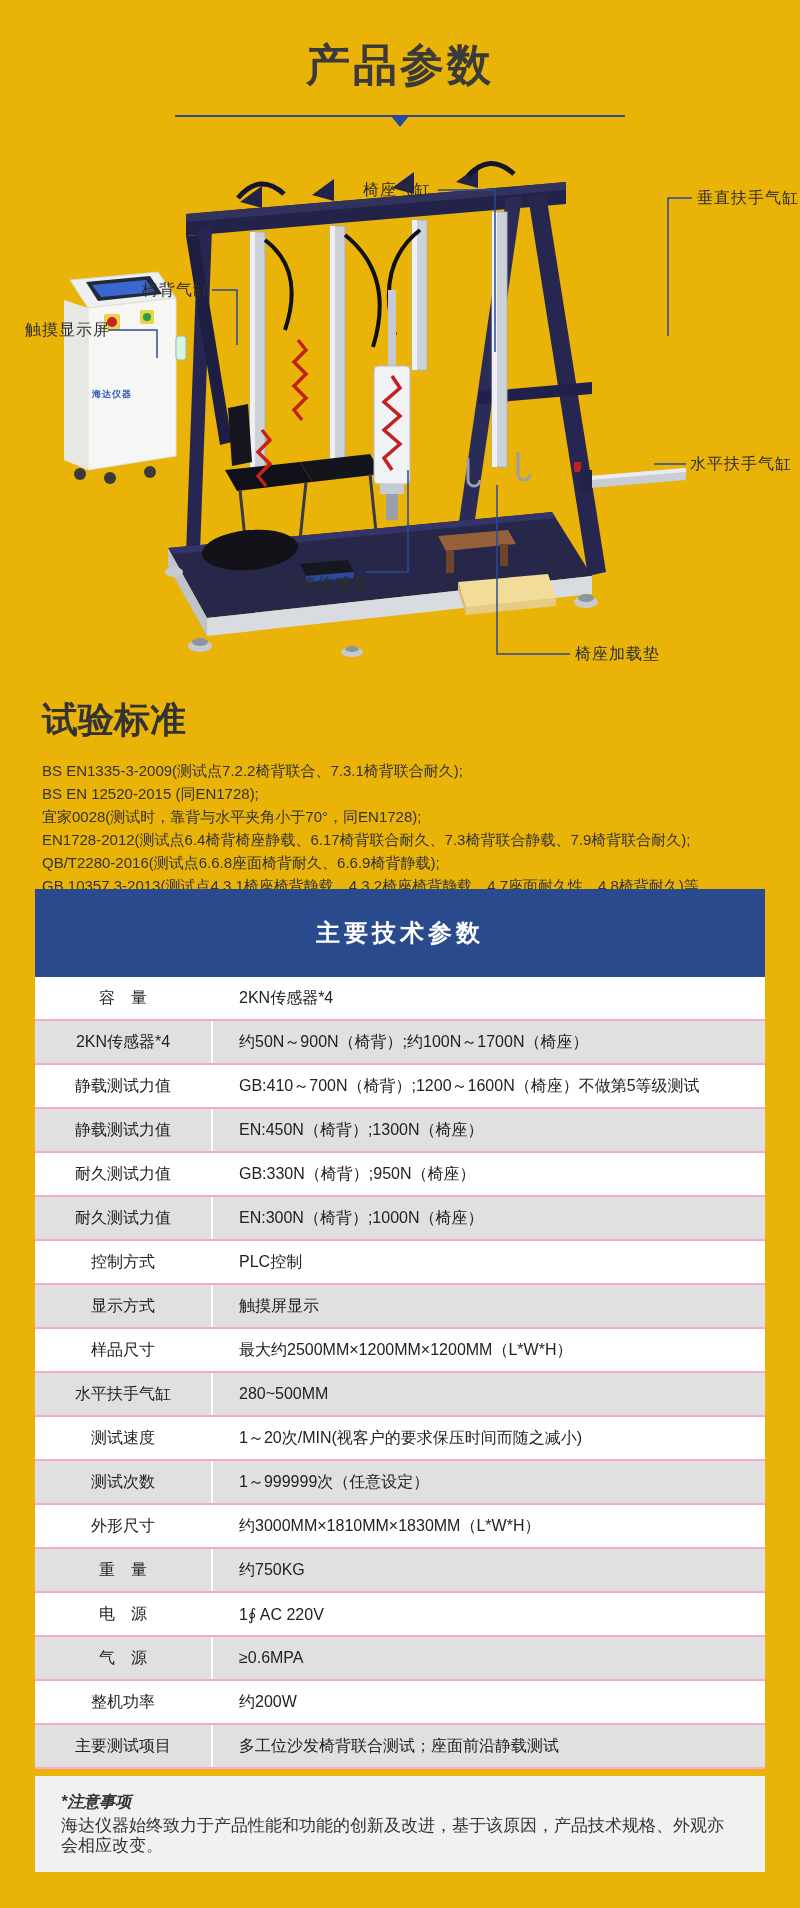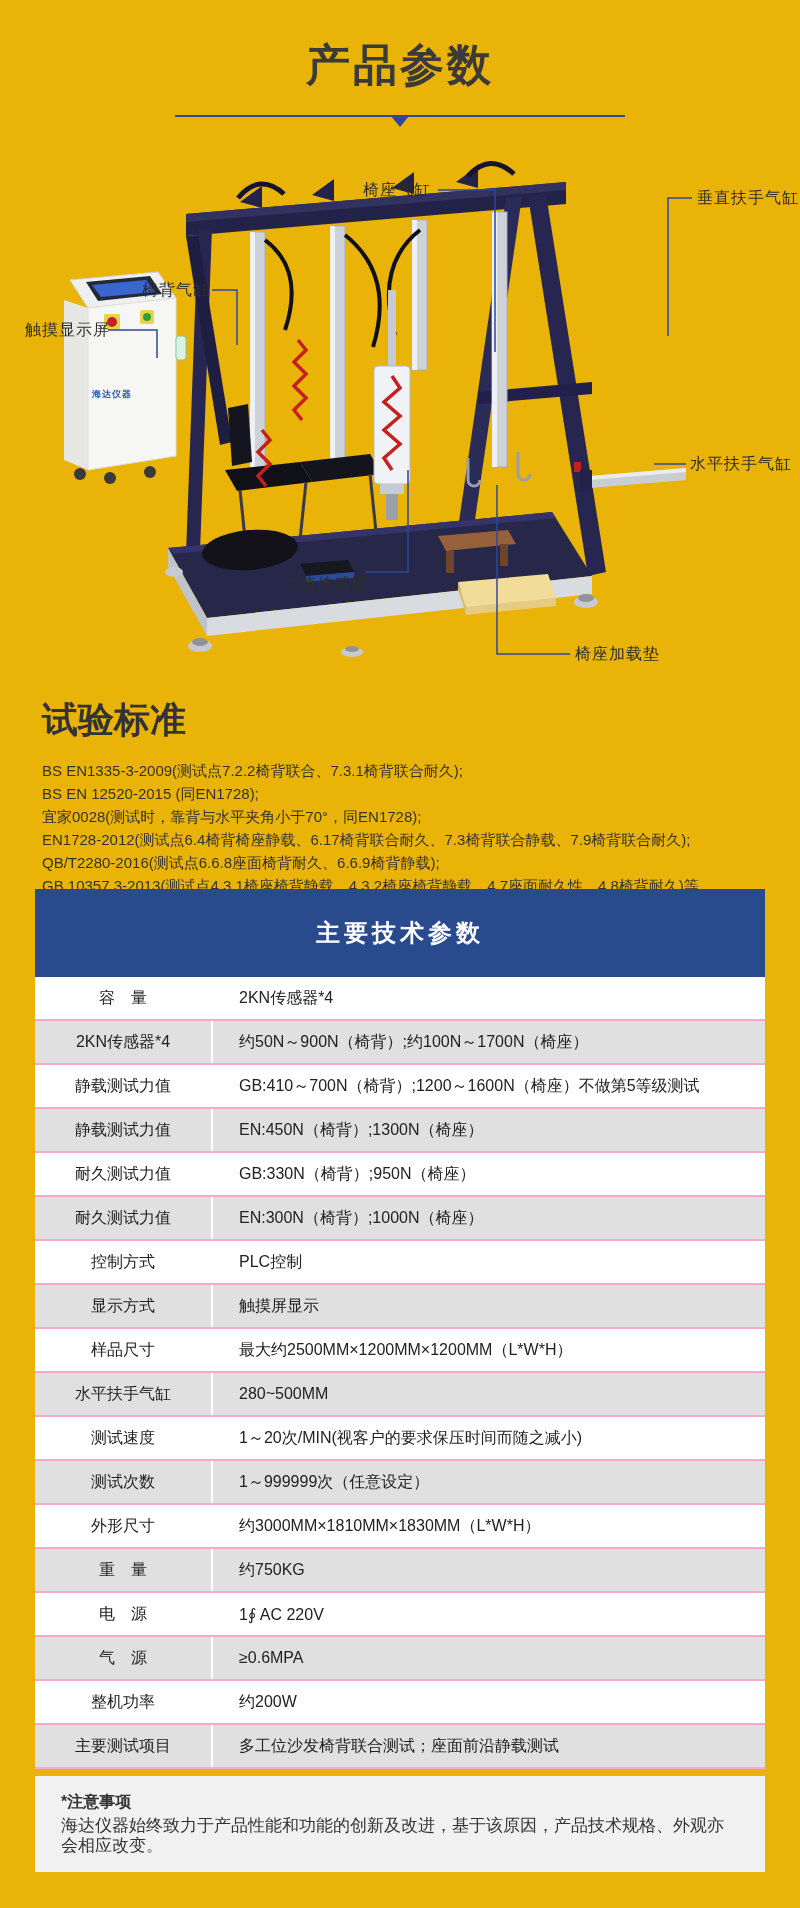--- a/index.html
+++ b/index.html
@@ -31,21 +31,21 @@
   .t-row{display:flex;height:44px;box-sizing:border-box;border-bottom:2px solid #f9a8d4;
          font-size:16px;color:#222;background:#ffffff;}
   .t-row.alt{background:#e0e0e0;}
   .t-label{width:178px;box-sizing:border-box;border-right:2px solid #ffffff;
            display:flex;align-items:center;justify-content:center;text-align:center;}
   .t-value{flex:1;display:flex;align-items:center;padding-left:26px;}
 
   
   .note{position:absolute;top:1776px;left:35px;width:730px;box-sizing:border-box;
         background:#f1f1f1;padding:12px 26px 16px;color:#333;}
-  .note .note-title{font-size:16px;line-height:28px;font-weight:bold;}
+  .note .note-title{font-size:16px;line-height:28px;font-weight:bold;font-style:italic;}
   .note .note-body{font-size:17px;line-height:20px;}
 </style>
 </head>
 <body>
 
 <div class="page">
 
   <div class="sec-title">
     <h1>产品参数</h1>
     <div class="title-rule"></div>

